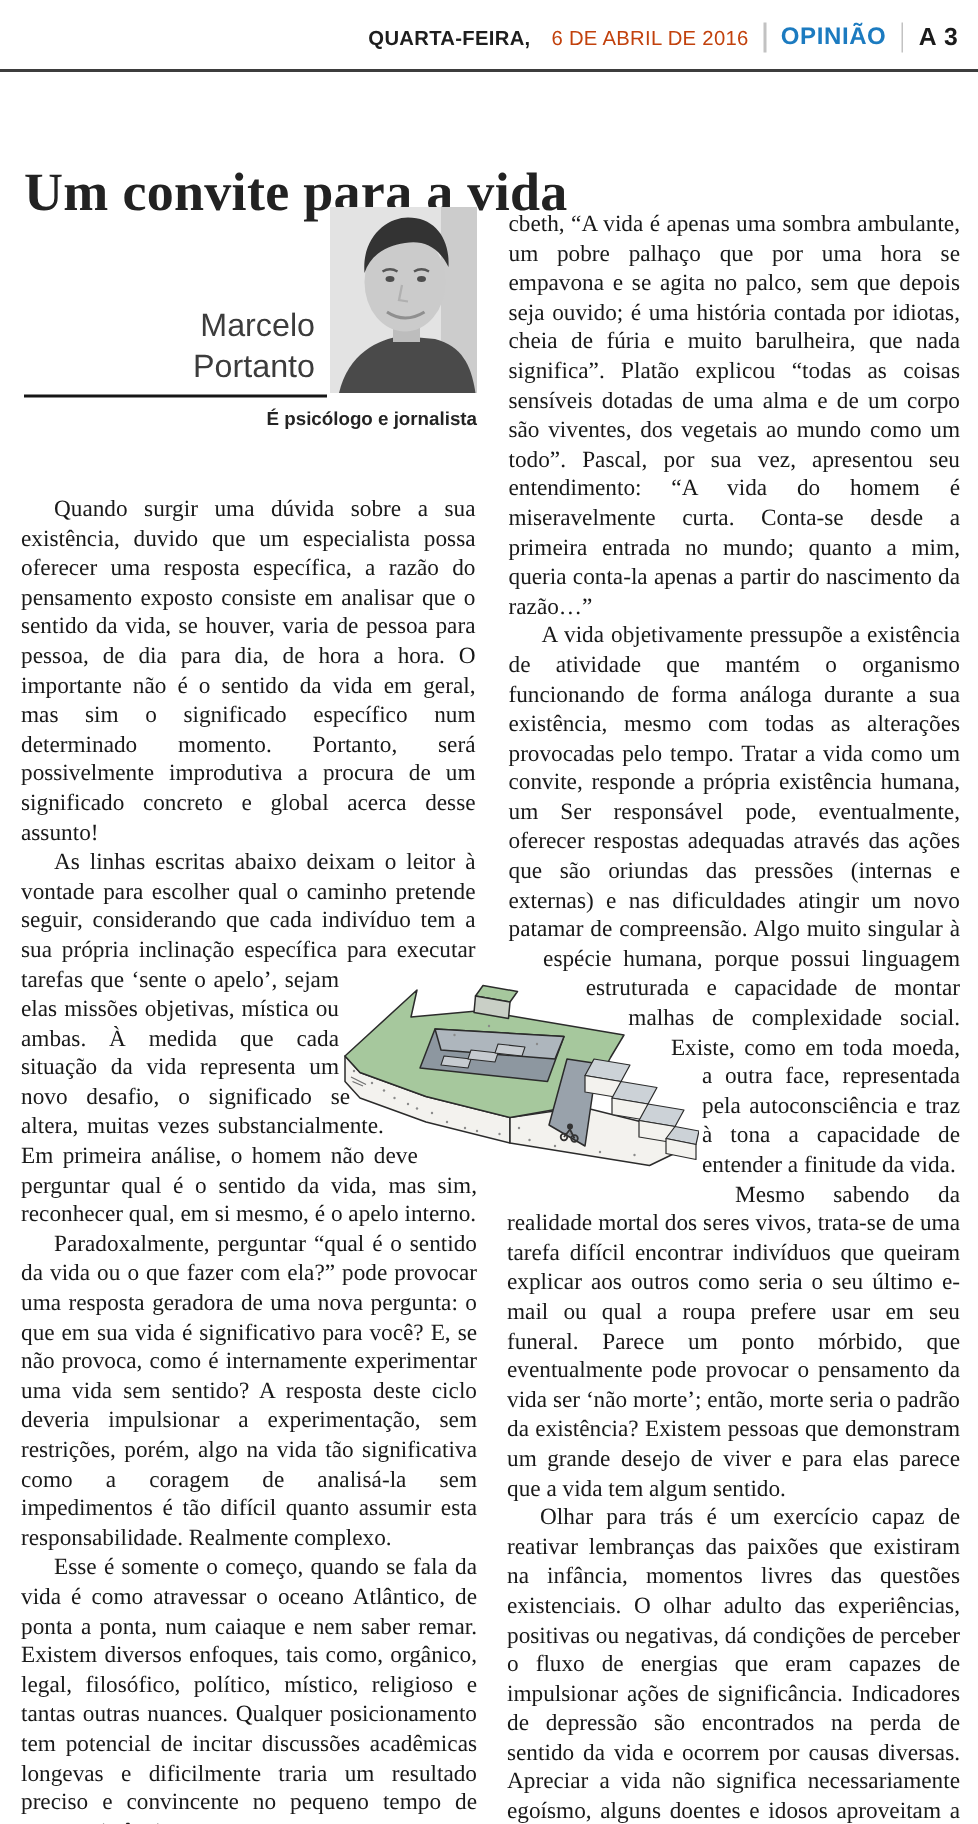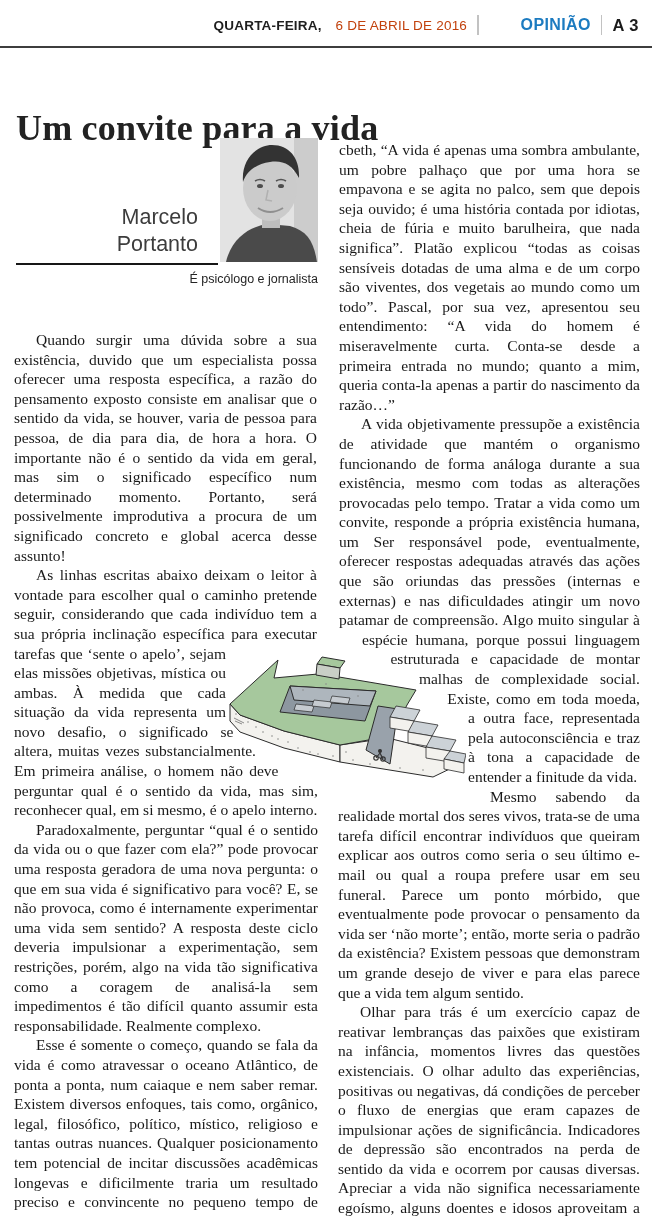--- a/index.html
+++ b/index.html
@@ -6,38 +6,38 @@
   .page{position:relative;width:652px;height:1216px;background:#fff;overflow:hidden;
         font-family:"Liberation Serif","DejaVu Serif",serif;color:#191919;}
 
   
   .topbar{position:absolute;top:12px;left:14px;right:13px;height:26px;
           display:flex;justify-content:flex-end;align-items:center;gap:10px;
           font-family:"Liberation Sans","DejaVu Sans",sans-serif;}
   .topbar .day{font-weight:700;font-size:13.5px;letter-spacing:.2px;color:#1e1e1e;}
   .topbar .date{font-weight:400;font-size:13.5px;letter-spacing:.2px;color:#c2410c;white-space:pre;}
   .topbar .vbar{width:1.5px;height:20px;background:#c2c2c2;}
-  .topbar .section{font-weight:700;font-size:16px;letter-spacing:.4px;color:#1c7bc0;margin-left:32px;}
+  .topbar .section{font-weight:700;font-size:16px;letter-spacing:.4px;color:#1c7bc0;}
   .topbar .pagenum{font-weight:700;font-size:16.5px;color:#1b1b1b;letter-spacing:.5px;text-align:center;}
   .top-rule{position:absolute;top:46px;left:0;right:0;height:2px;background:#3d3d3d;}
 
   
   .headline{position:absolute;top:84px;left:16px;font-size:36px;line-height:40px;
             font-weight:700;color:#222;letter-spacing:.2px;}
 
   
   .author-block{position:absolute;left:14px;top:130px;width:304px;height:200px;}
   .author-photo{position:absolute;right:0;top:8px;width:98px;height:124px;overflow:hidden;}
-  .author-name{position:absolute;right:120px;top:74px;text-align:right;
+  .author-name{position:absolute;right:108px;top:74px;text-align:right;
                font-family:"Liberation Sans","DejaVu Sans",sans-serif;
                font-size:21.5px;line-height:27px;color:#3c3c3c;}
   .author-rule{position:absolute;left:2px;top:133px;width:202px;height:2px;background:#161616;}
   .author-bio{position:absolute;right:0;top:142px;
               font-family:"Liberation Sans","DejaVu Sans",sans-serif;
-              font-weight:400;font-size:12.5px;color:#242424;}
+              font-weight:700;font-size:12.5px;color:#242424;}
 
   
   .col-left-text{position:absolute;left:14px;top:330px;width:304px;}
   .col-right-text{position:absolute;left:338px;top:140px;width:302px;}
   .bodytext p{margin:0;font-size:15.5px;line-height:19.6px;text-align:justify;
               text-indent:22px;color:#191919;hyphens:auto;-webkit-hyphens:auto;}
   .bodytext p.noindent{text-indent:0;}
 
   
   .shim-v-left{float:right;width:1px;height:315px;}

